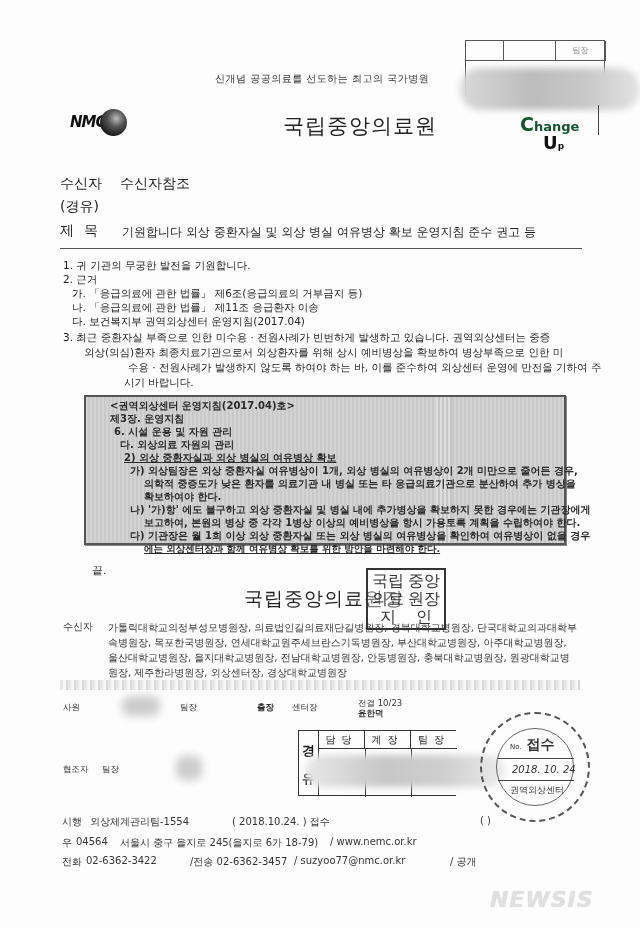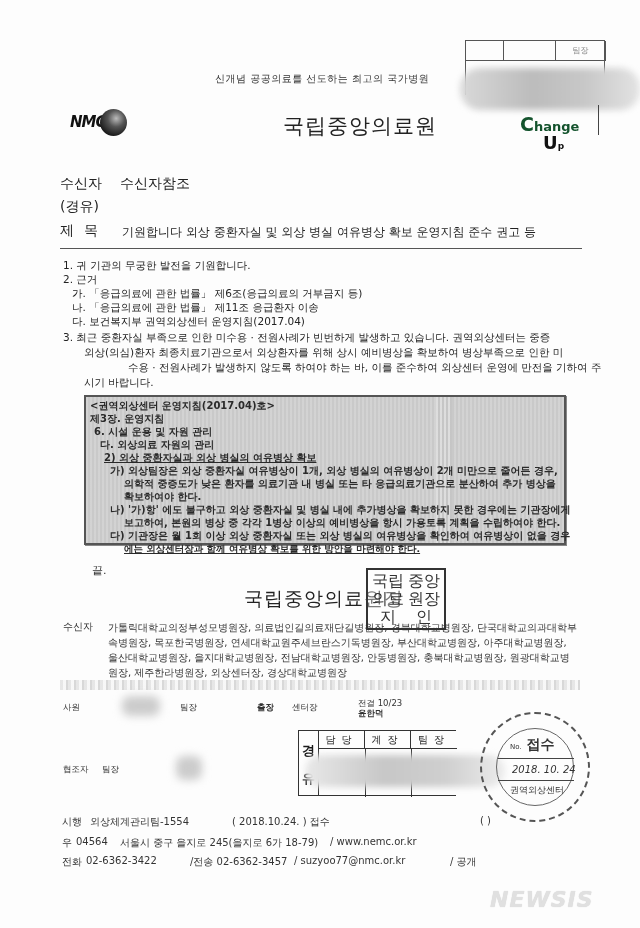--- a/index.html
+++ b/index.html
@@ -46,21 +46,21 @@
   .para1 { left: 63px; top: 258px; }
   .para2 { left: 63px; top: 272px; }
   .basis { left: 72px; }
   .para3 { left: 63px; top: 330px; }
   .para3-cont { left: 84px; }
 
   .excerpt-box { left: 84px; top: 395px; width: 482px; height: 150px;
                  background: #cfcfcf;
                  background-image: repeating-linear-gradient(90deg, rgba(255,255,255,0.08) 0 2px, rgba(0,0,0,0.03) 2px 4px);
                  border: 2px solid #555; box-shadow: 1px 1px 0 #888; }
-  .excerpt-line { position: absolute; font-size: 10px; font-weight: bold; color: #2a2a2a; white-space: nowrap; line-height: 13px; }
+  .excerpt-line { position: absolute; font-size: 10px; font-weight: bold; color: #2a2a2a; white-space: nowrap; line-height: 13px; margin-left: 20px; }
   .excerpt-box .streak { position: absolute; left: 350px; top: 0; width: 16px; height: 100%;
                          background: repeating-linear-gradient(90deg, #eee 0 2px, #bbb 2px 4px); opacity: 0.55; }
   .u { text-decoration: underline; }
 
   .end-mark { left: 92px; top: 563px; font-size: 11px; color: #333; }
   .sender-title { left: 244px; top: 586px; font-size: 19px; color: #222; white-space: nowrap; letter-spacing: 1px; }
   .seal { left: 366px; top: 568px; width: 80px; height: 62px; border: 2px solid #333; background: rgba(255,255,255,0.4); }
   .seal-grid { position: absolute; inset: 2px; display: grid; grid-template-columns: 1fr 1fr; grid-template-rows: 1fr 1fr 1fr;
                font-size: 16px; color: #333; text-align: center; line-height: 18px; }
 
@@ -129,21 +129,21 @@
 
   <div class="abs body-text para1">1. 귀 기관의 무궁한 발전을 기원합니다.</div>
   <div class="abs body-text para2">2. 근거</div>
   <div class="abs body-text basis" style="top:286px;">가. 「응급의료에 관한 법률」 제6조(응급의료의 거부금지 등)</div>
   <div class="abs body-text basis" style="top:300px;">나. 「응급의료에 관한 법률」 제11조 응급환자 이송</div>
   <div class="abs body-text basis" style="top:314px;">다. 보건복지부 권역외상센터 운영지침(2017.04)</div>
 
   <div class="abs body-text para3">3. 최근 중환자실 부족으로 인한 미수용 · 전원사례가 빈번하게 발생하고 있습니다. 권역외상센터는 중증</div>
   <div class="abs body-text para3-cont" style="top:345px;">외상(의심)환자 최종치료기관으로서 외상환자를 위해 상시 예비병상을 확보하여 병상부족으로 인한 미</div>
   <div class="abs body-text para3-cont" style="top:360px;margin-left:44px;">수용 · 전원사례가 발생하지 않도록 하여야 하는 바, 이를 준수하여 외상센터 운영에 만전을 기하여 주</div>
-  <div class="abs body-text para3-cont" style="top:375px;">시기 바랍니다.</div>
+  <div class="abs body-text para3-cont" style="top:375px;margin-left:40px;">시기 바랍니다.</div>
 
   <div class="abs excerpt-box">
     <div class="streak"></div>
     <div class="excerpt-line" style="left:4px;top:2px;">&lt;권역외상센터 운영지침(2017.04)호&gt;</div>
     <div class="excerpt-line" style="left:4px;top:15px;">제3장. 운영지침</div>
     <div class="excerpt-line" style="left:8px;top:28px;">6. 시설 운용 및 자원 관리</div>
     <div class="excerpt-line" style="left:14px;top:41px;">다. 외상의료 자원의 관리</div>
     <div class="excerpt-line u" style="left:18px;top:54px;">2) 외상 중환자실과 외상 병실의 여유병상 확보</div>
     <div class="excerpt-line" style="left:24px;top:67px;">가) 외상팀장은 외상 중환자실 여유병상이 1개, 외상 병실의 여유병상이 2개 미만으로 줄어든 경우,</div>
     <div class="excerpt-line" style="left:38px;top:80px;">의학적 중증도가 낮은 환자를 의료기관 내 병실 또는 타 응급의료기관으로 분산하여 추가 병상을</div>

